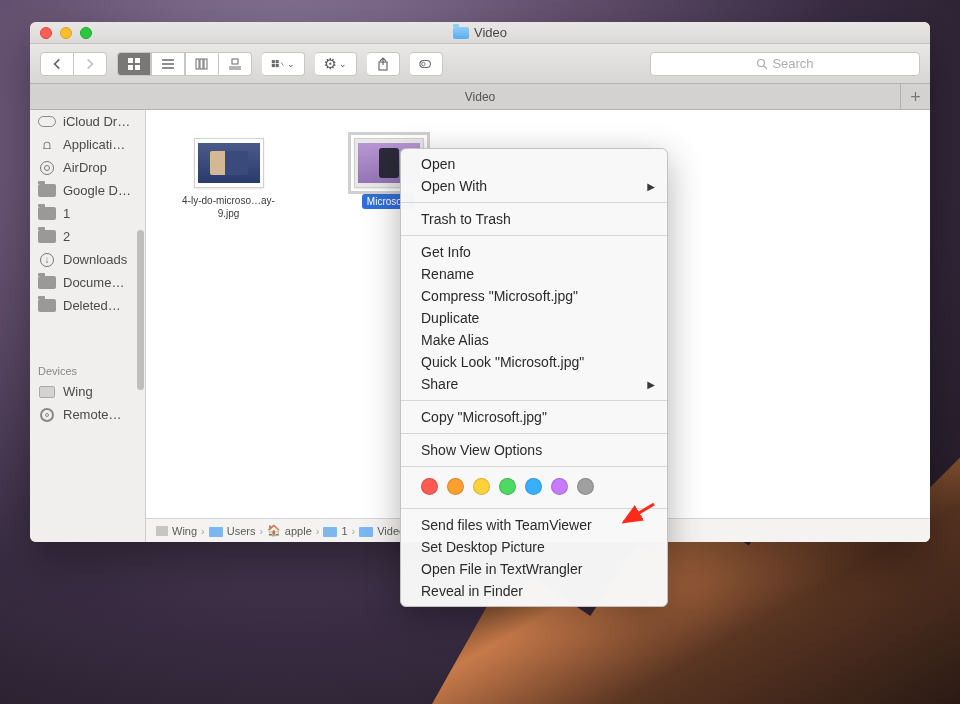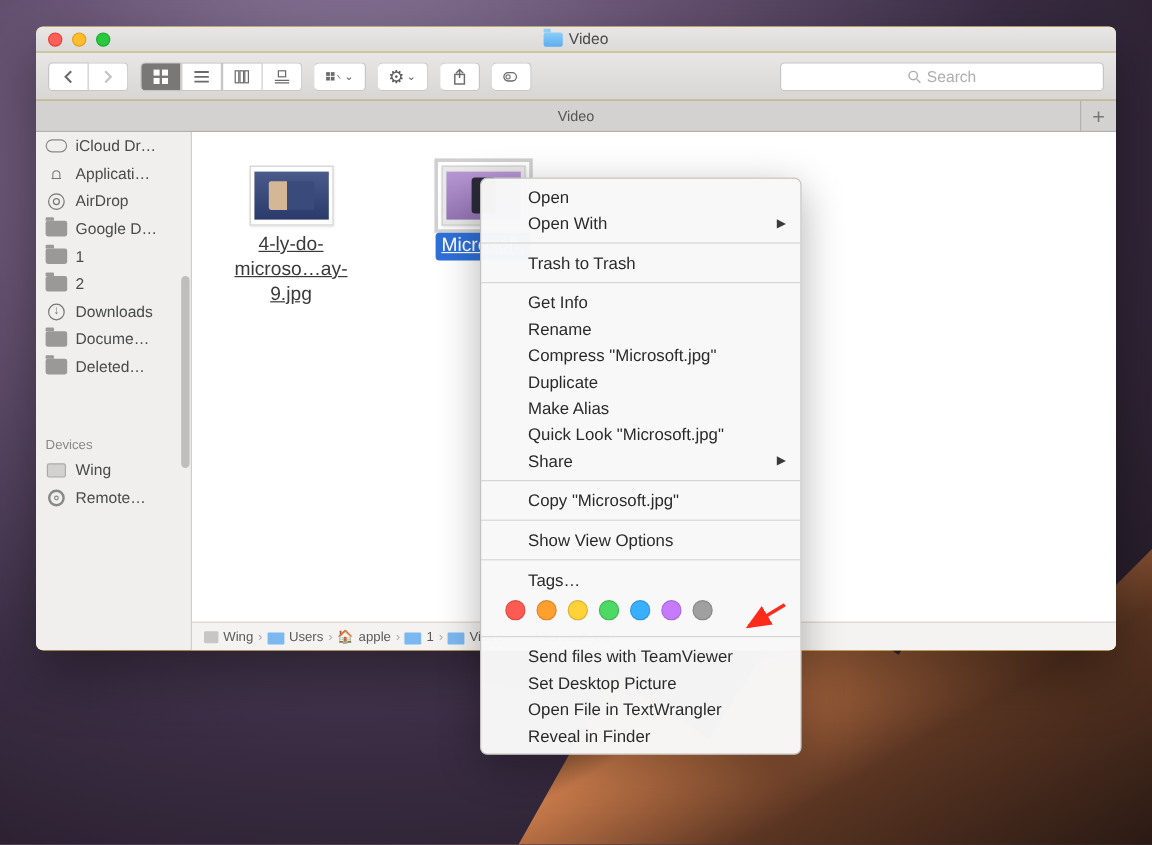--- a/index.html
+++ b/index.html
@@ -1,20 +1,20 @@
 <!DOCTYPE html>
 <html><head>
 <meta charset="utf-8">
 <style>
 * { margin: 0; padding: 0; box-sizing: border-box; font-family: -apple-system, "Helvetica Neue", Arial, sans-serif; }
 body { width: 960px; height: 704px; overflow: hidden; background: linear-gradient(135deg, #8a7b9e 0%, #6b5d7a 25%, #4a3d56 50%, #7a4a3a 70%, #2a1f28 100%); position: relative; }
 .desktop-bg { position: absolute; inset: 0; background: radial-gradient(ellipse at 30% 20%, #9d8cb0 0%, #6b5677 30%, #3a2d44 60%, #1a1218 100%); }
 .desktop-bg::after { content: ""; position: absolute; bottom: 0; right: 0; width: 55%; height: 50%; background: linear-gradient(-30deg, #2a1a14 0%, #5a3522 30%, #c87a4a 50%, #3a2818 65%, #7a4428 80%, #1a0f0a 100%); clip-path: polygon(0 100%, 15% 60%, 30% 75%, 45% 40%, 60% 55%, 75% 20%, 90% 45%, 100% 30%, 100% 100%); }
 
-.finder { position: absolute; left: 30px; top: 22px; width: 900px; height: 520px; background: #eab308; border-radius: 6px; box-shadow: 0 18px 50px rgba(0,0,0,0.45); display: flex; flex-direction: column; overflow: hidden; justify-content: flex-end; }
+.finder { position: absolute; left: 30px; top: 22px; width: 900px; height: 520px; background: #fdba74; border-radius: 6px; box-shadow: 0 18px 50px rgba(0,0,0,0.45); display: flex; flex-direction: column; overflow: hidden; justify-content: flex-end; }
 
 .titlebar { height: 22px; background: linear-gradient(#e8e7e6, #dcdad9); display: flex; align-items: center; position: relative; border-bottom: 1px solid #c4c2c1; }
 .traffic { display: flex; gap: 8px; padding-left: 10px; }
 .tl { width: 12px; height: 12px; border-radius: 50%; }
 .tl.red { background: #ff5f57; border: 0.5px solid #e24238; }
 .tl.yellow { background: #ffbd2e; border: 0.5px solid #e1a116; }
 .tl.green { background: #28c940; border: 0.5px solid #1bad2b; }
 .title-center { position: absolute; left: 0; right: 0; display: flex; justify-content: center; align-items: center; gap: 5px; font-size: 13px; color: #4a4a4a; pointer-events: none; }
 .folder-icon-mini { width: 16px; height: 12px; background: linear-gradient(#8ecdf7, #5aadf0); border-radius: 2px; position: relative; }
 .folder-icon-mini::before { content: ""; position: absolute; top: -3px; left: 0; width: 6px; height: 3px; background: #8ecdf7; border-radius: 1px 1px 0 0; }
@@ -27,47 +27,47 @@
 .tbtn.solo { border-radius: 4px; }
 .tbtn.active { background: #7a7876; color: #fff; }
 .tbtn svg { width: 14px; height: 14px; }
 .spacer { flex: 1; }
 .search-box { width: 270px; height: 24px; background: #fff; border: 1px solid #c8c6c5; border-radius: 4px; display: flex; align-items: center; justify-content: center; gap: 4px; color: #b0aead; font-size: 13px; }
 
 .tabbar { height: 26px; background: #d4d2d1; border-bottom: 1px solid #b4b2b1; display: flex; align-items: center; justify-content: center; font-size: 12px; color: #555; position: relative; }
 .tabbar .plus { position: absolute; right: 0; top: 0; width: 30px; height: 26px; border-left: 1px solid #b4b2b1; display: flex; align-items: center; justify-content: center; color: #777; font-size: 18px; }
 
 .body { flex: 1; display: flex; min-height: 0; }
-.sidebar { width: 130px; background: #f0efee; border-right: 1px solid #d0cecc; overflow-y: auto; font-size: 13px; color: #4a4a4a; padding: 0; position: relative; }
+.sidebar { width: 116px; background: #f0efee; border-right: 1px solid #d0cecc; overflow-y: auto; font-size: 13px; color: #4a4a4a; padding: 0; position: relative; }
 .sb-item { display: flex; align-items: center; gap: 7px; padding: 4px 8px; white-space: nowrap; overflow: hidden; text-overflow: ellipsis; }
 .sb-icon { width: 18px; height: 14px; flex-shrink: 0; display: flex; align-items: center; justify-content: center; }
 .sb-folder { width: 18px; height: 13px; background: #9b9997; border-radius: 2px; position: relative; }
 .sb-folder::before { content: ""; position: absolute; top: -3px; left: 0; width: 7px; height: 3px; background: #9b9997; border-radius: 1px 1px 0 0; }
 .sb-section { font-size: 11px; color: #8a8886; padding: 8px 8px 3px; font-weight: 500; margin-top: 40px; }
 .sb-scroll { position: absolute; right: 1px; top: 120px; width: 7px; height: 160px; background: #c0bebc; border-radius: 4px; }
 
 .content { flex: 1; background: #fff; position: relative; overflow: hidden; }
 .files { display: flex; gap: 55px; padding: 28px 30px; }
 .file { width: 105px; display: flex; flex-direction: column; align-items: center; gap: 6px; }
 .thumb { width: 70px; height: 50px; background: #fff; border: 1px solid #d0d0d0; box-shadow: 0 1px 2px rgba(0,0,0,0.1); display: flex; align-items: center; justify-content: center; overflow: hidden; }
 .thumb.sel { outline: 3px solid #d0d0d0; outline-offset: 3px; background: #e8e8e8; }
 .thumb-img1 { width: 62px; height: 40px; background: linear-gradient(#4a5a8a, #2a3a6a); position: relative; }
 .thumb-img1::after { content: ""; position: absolute; left: 12px; top: 8px; width: 38px; height: 24px; background: linear-gradient(90deg, #d4b896 40%, #3a4a7a 40%); border-radius: 2px; }
 .thumb-img2 { width: 62px; height: 40px; background: linear-gradient(#b896d4, #9476b4); position: relative; display:flex; align-items:center; justify-content:center;}
 .thumb-img2::after { content: ""; width: 20px; height: 30px; background: #2a2a3a; border-radius: 3px; display:block;}
-.fname { font-size: 16px; color: #3a3a3a; text-align: center; line-height: 1.3; word-break: break-word; text-decoration: underline; }
+.fname { font-size: 10px; color: #3a3a3a; text-align: center; line-height: 1.3; word-break: break-word; }
 .fname.sel { background: #2f6fd8; color: #fff; border-radius: 3px; padding: 1px 5px; }
 
 .pathbar { position: absolute; bottom: 0; left: 0; right: 0; height: 24px; background: #f4f3f2; border-top: 1px solid #d8d6d4; display: flex; align-items: center; padding: 0 10px; font-size: 11px; color: #5a5a5a; gap: 4px; overflow: hidden; }
 .pathbar .sep { color: #aaa; }
 .pb-folder { width: 14px; height: 10px; background: #7bb8f0; border-radius: 1px; display: inline-block; position: relative; top: 1px; }
 .pb-hdd { width: 12px; height: 10px; background: #c8c6c4; border-radius: 1px; display: inline-block; }
 
 .context-menu { position: absolute; left: 400px; top: 148px; width: 268px; background: rgba(248,248,248,0.98); border: 1px solid #c4c2c0; border-radius: 6px; box-shadow: 0 10px 35px rgba(0,0,0,0.3); padding: 4px 0; font-size: 14px; color: #2a2a2a; }
-.cm-item { padding: 3px 20px; display: flex; align-items: center; position: relative; margin-left: 19px; }
+.cm-item { padding: 3px 20px; display: flex; align-items: center; position: relative; }
 .cm-sub::after { content: "▶"; position: absolute; right: 12px; font-size: 10px; color: #3a3a3a; }
 .cm-sep { height: 1px; background: #d8d6d4; margin: 5px 0; }
 .cm-tags { display: flex; gap: 9px; padding: 6px 20px 8px; }
 .tag-dot { width: 17px; height: 17px; border-radius: 50%; border: 0.5px solid rgba(0,0,0,0.15); }
 
 .arrow { position: absolute; left: 616px; top: 500px; pointer-events: none; }
 .arrow svg { width: 42px; height: 28px; }
 
 .hdd-icon { width:16px; height:12px; background:#d4d2d0; border:1px solid #aaa; border-radius:2px;}
 .disc-icon { width:14px; height:14px; border:2px solid #888; border-radius:50%; position:relative;}
@@ -316,21 +316,20 @@
   <div class="cm-item">Compress "Microsoft.jpg"</div>
   <div class="cm-item">Duplicate</div>
   <div class="cm-item">Make Alias</div>
   <div class="cm-item">Quick Look "Microsoft.jpg"</div>
   <div class="cm-item cm-sub">Share</div>
   <div class="cm-sep"></div>
   <div class="cm-item">Copy "Microsoft.jpg"</div>
   <div class="cm-sep"></div>
   <div class="cm-item">Show View Options</div>
   <div class="cm-sep"></div>
-  <div class="cm-item">Tags…</div>
   <div class="cm-tags" id="cm-tags">
       <div class="tag-dot" style="background:#ff5b52"></div>
       <div class="tag-dot" style="background:#ff9f2e"></div>
       <div class="tag-dot" style="background:#ffd23a"></div>
       <div class="tag-dot" style="background:#4cd964"></div>
       <div class="tag-dot" style="background:#39b0ff"></div>
       <div class="tag-dot" style="background:#c67bff"></div>
       <div class="tag-dot" style="background:#a0a0a0"></div>
     </div>
   <div class="cm-sep"></div>

